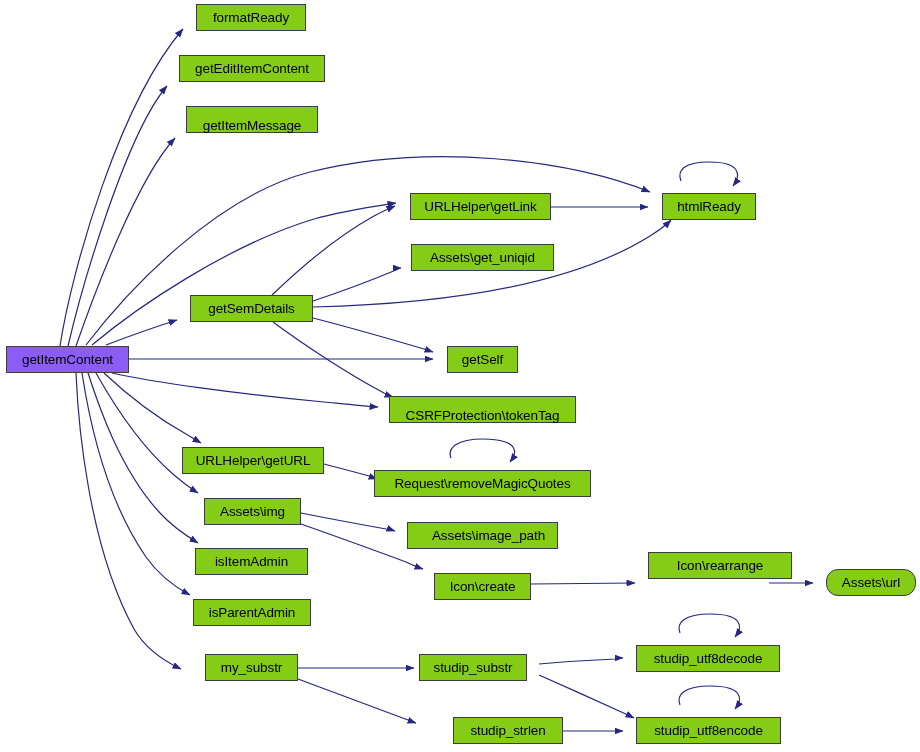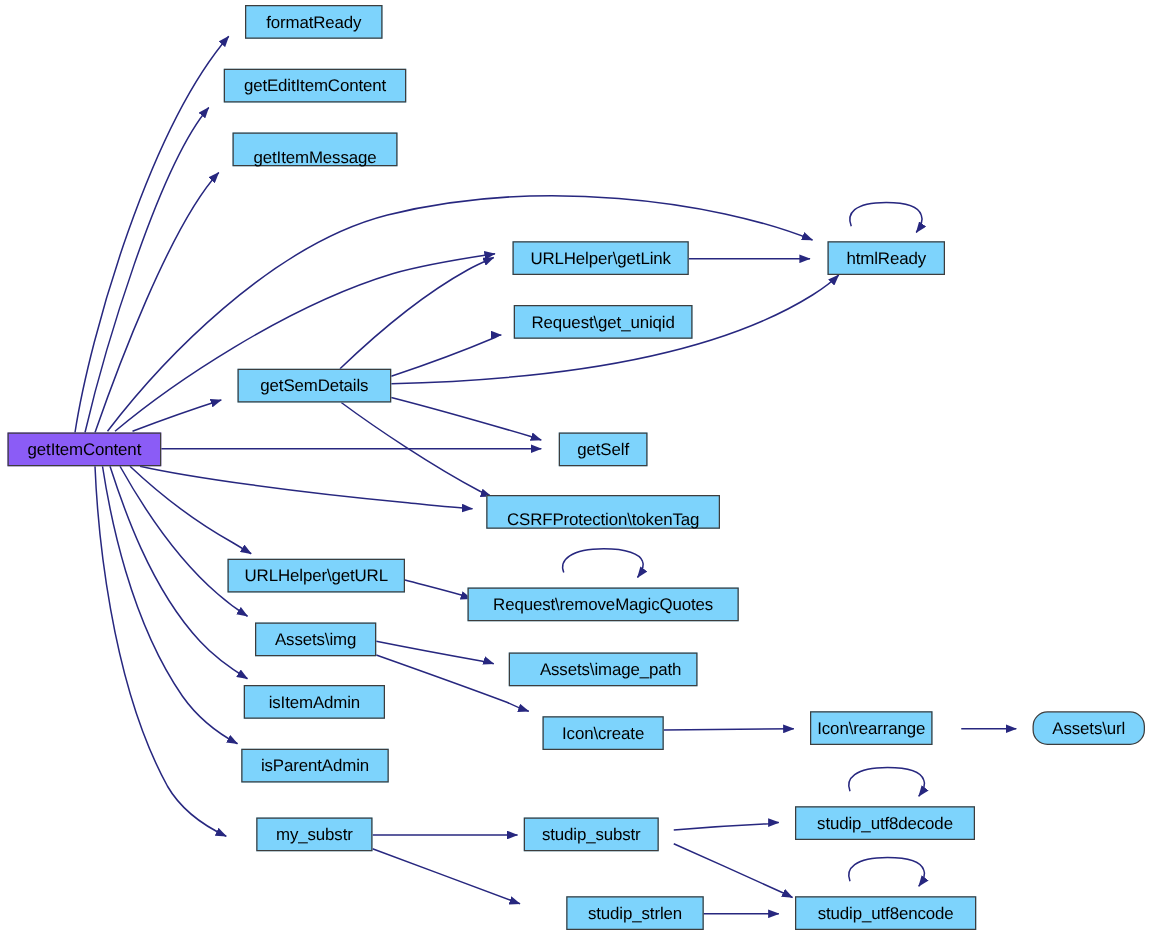--- a/index.html
+++ b/index.html
@@ -21,21 +21,21 @@
     left: 0;
     top: 0;
     width: 920px;
     height: 752px;
     pointer-events: none;
   }
   .node {
     position: absolute;
     box-sizing: border-box;
     border: 1px solid #3d3d3d;
-    background: #7dd3fc;
+    background: #84cc16;
     color: #000000;
     font-size: 13.5px;
     line-height: 1;
     display: flex;
     align-items: center;
     justify-content: center;
     white-space: nowrap;
     letter-spacing: -0.1px;
   }
   .node.highlight {
@@ -108,21 +108,21 @@
       <div class="node" style="left: 186px; top: 106px; width: 132px; height: 27px; align-items: flex-end;">
         <span class="node-label">getItemMessage</span>
       </div>
       <div class="node" style="left: 410px; top: 193px; width: 141px; height: 27px;">
         <span class="node-label">URLHelper\getLink</span>
       </div>
       <div class="node" style="left: 662px; top: 193px; width: 94px; height: 27px;">
         <span class="node-label">htmlReady</span>
       </div>
       <div class="node" style="left: 411px; top: 244px; width: 143px; height: 27px;">
-        <span class="node-label">Request\get_uniqid</span>
+        <span class="node-label">Assets\get_uniqid</span>
       </div>
       <div class="node" style="left: 190px; top: 295px; width: 123px; height: 27px;">
         <span class="node-label">getSemDetails</span>
       </div>
       <div class="node" style="left: 447px; top: 346px; width: 71px; height: 27px;">
         <span class="node-label">getSelf</span>
       </div>
       <div class="node" style="left: 389px; top: 396px; width: 187px; height: 27px; align-items: flex-end;">
         <span class="node-label">CSRFProtection\tokenTag</span>
       </div>
@@ -137,21 +137,21 @@
       </div>
       <div class="node" style="left: 407px; top: 522px; width: 151px; height: 27px; padding-left: 12px;">
         <span class="node-label">Assets\image_path</span>
       </div>
       <div class="node" style="left: 195px; top: 548px; width: 113px; height: 27px;">
         <span class="node-label">isItemAdmin</span>
       </div>
       <div class="node" style="left: 434px; top: 573px; width: 97px; height: 27px;">
         <span class="node-label">Icon\create</span>
       </div>
-      <div class="node" style="left: 648px; top: 569px; width: 98px; height: 27px;">
+      <div class="node" style="left: 648px; top: 552px; width: 144px; height: 27px;">
         <span class="node-label">Icon\rearrange</span>
       </div>
       <div class="node" style="left: 826px; top: 569px; width: 90px; height: 27px; border-radius: 12px;">
         <span class="node-label">Assets\url</span>
       </div>
       <div class="node" style="left: 193px; top: 599px; width: 118px; height: 27px;">
         <span class="node-label">isParentAdmin</span>
       </div>
       <div class="node" style="left: 636px; top: 645px; width: 144px; height: 27px;">
         <span class="node-label">studip_utf8decode</span>

